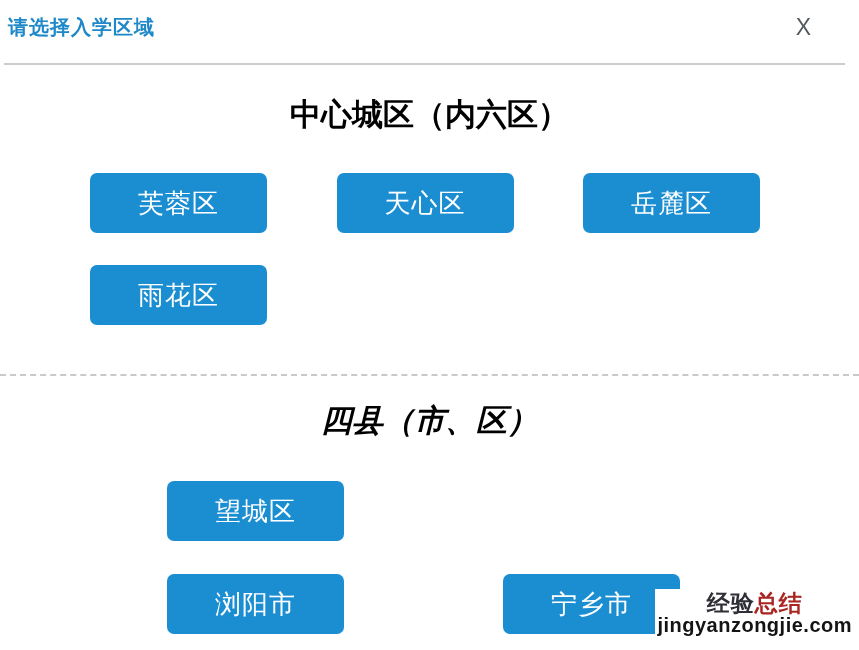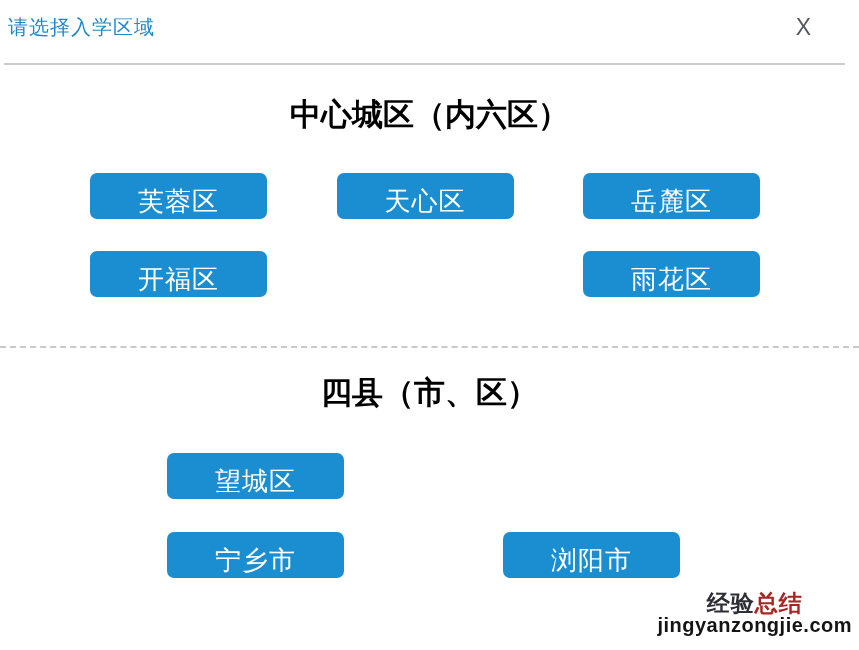--- a/index.html
+++ b/index.html
@@ -15,21 +15,21 @@
     margin: 0 14px 0 4px;
     padding: 14px 30px 22px 4px;
     border-bottom: 2px solid #cccccc;
     display: flex;
     align-items: flex-start;
     justify-content: space-between;
   }
   .dialog-title {
     color: #1e88c8;
     font-size: 20px;
-    font-weight: 400;
+    font-weight: 700;
     letter-spacing: 1px;
   }
   .close-btn {
     color: #555a60;
     font-size: 23px;
     font-weight: 400;
     line-height: 1;
     cursor: pointer;
     background: none;
     border: none;
@@ -38,36 +38,36 @@
   }
   
   .section-heading {
     text-align: center;
     font-size: 31px;
     font-weight: bold;
     color: #000000;
     line-height: 32px;
   }
   .heading-1 { margin-top: 34px; }
-  .heading-2 { margin-top: 29px; }
+  .heading-2 { margin-top: 29px; font-style: italic; }
 
   .btn-row {
     display: flex;
     justify-content: space-between;
   }
   .row-3col { padding: 0 99px 0 90px; }
   .row-2col { padding: 0 179px 0 167px; gap: 28px; }
   .row-1 { margin-top: 42px; }
   .row-2 { margin-top: 32px; }
   .row-3 { margin-top: 44px; }
   .row-4 { margin-top: 33px; }
 
   .district-btn {
     width: 177px;
-    height: 46px;
+    height: 60px;
     background: #1b8ed2;
     color: #ffffff;
     font-size: 26px;
     line-height: 57px;
     text-align: center;
     border: none;
     border-radius: 7px;
     cursor: pointer;
     letter-spacing: 1px;
     font-family: "Liberation Sans", "DejaVu Sans", sans-serif;
@@ -116,35 +116,34 @@
 
 <div class="section-heading heading-1">中心城区（内六区）</div>
 
 <div class="btn-row row-3col row-1">
   <button class="district-btn">芙蓉区</button>
   <button class="district-btn">天心区</button>
   <button class="district-btn">岳麓区</button>
 </div>
 
 <div class="btn-row row-3col row-2">
-  <button class="district-btn">开福区</button>
   <button class="district-btn">雨花区</button>
 </div>
 
 <hr class="dashed-divider">
 
 <div class="section-heading heading-2">四县（市、区）</div>
 
 <div class="btn-row row-2col row-3">
   <button class="district-btn">望城区</button>
 </div>
 
 <div class="btn-row row-2col row-4">
+  <button class="district-btn">浏阳市</button>
   <button class="district-btn">宁乡市</button>
-  <button class="district-btn">浏阳市</button>
 </div>
 
 <div class="watermark">
   <div class="watermark-brand">
     <span class="brand-dark">经验</span><span class="brand-red">总结</span>
   </div>
   <div class="watermark-domain">jingyanzongjie.com</div>
 </div>
 
 </body></html>

